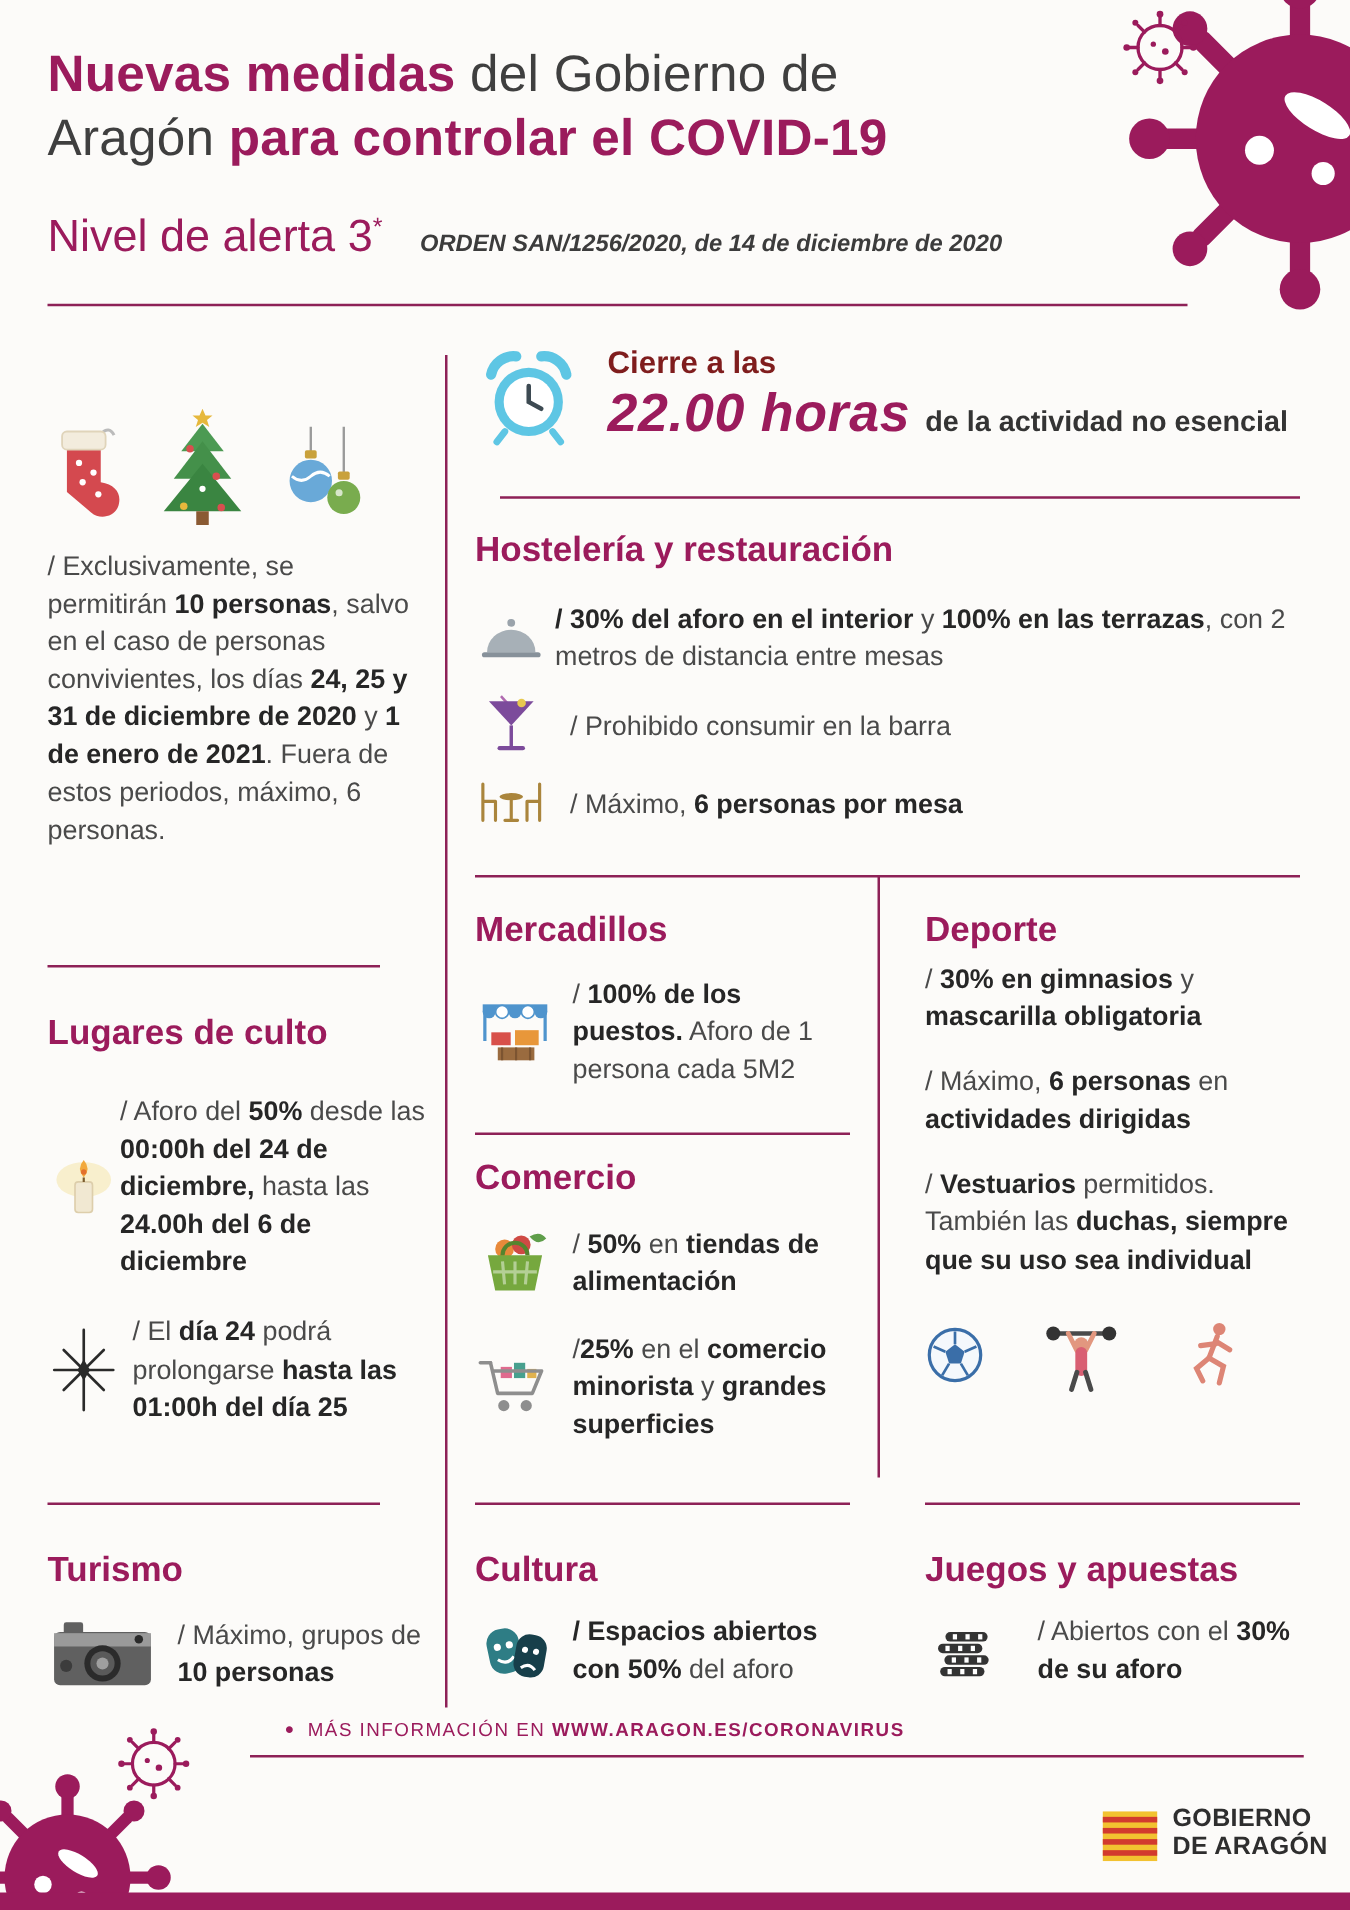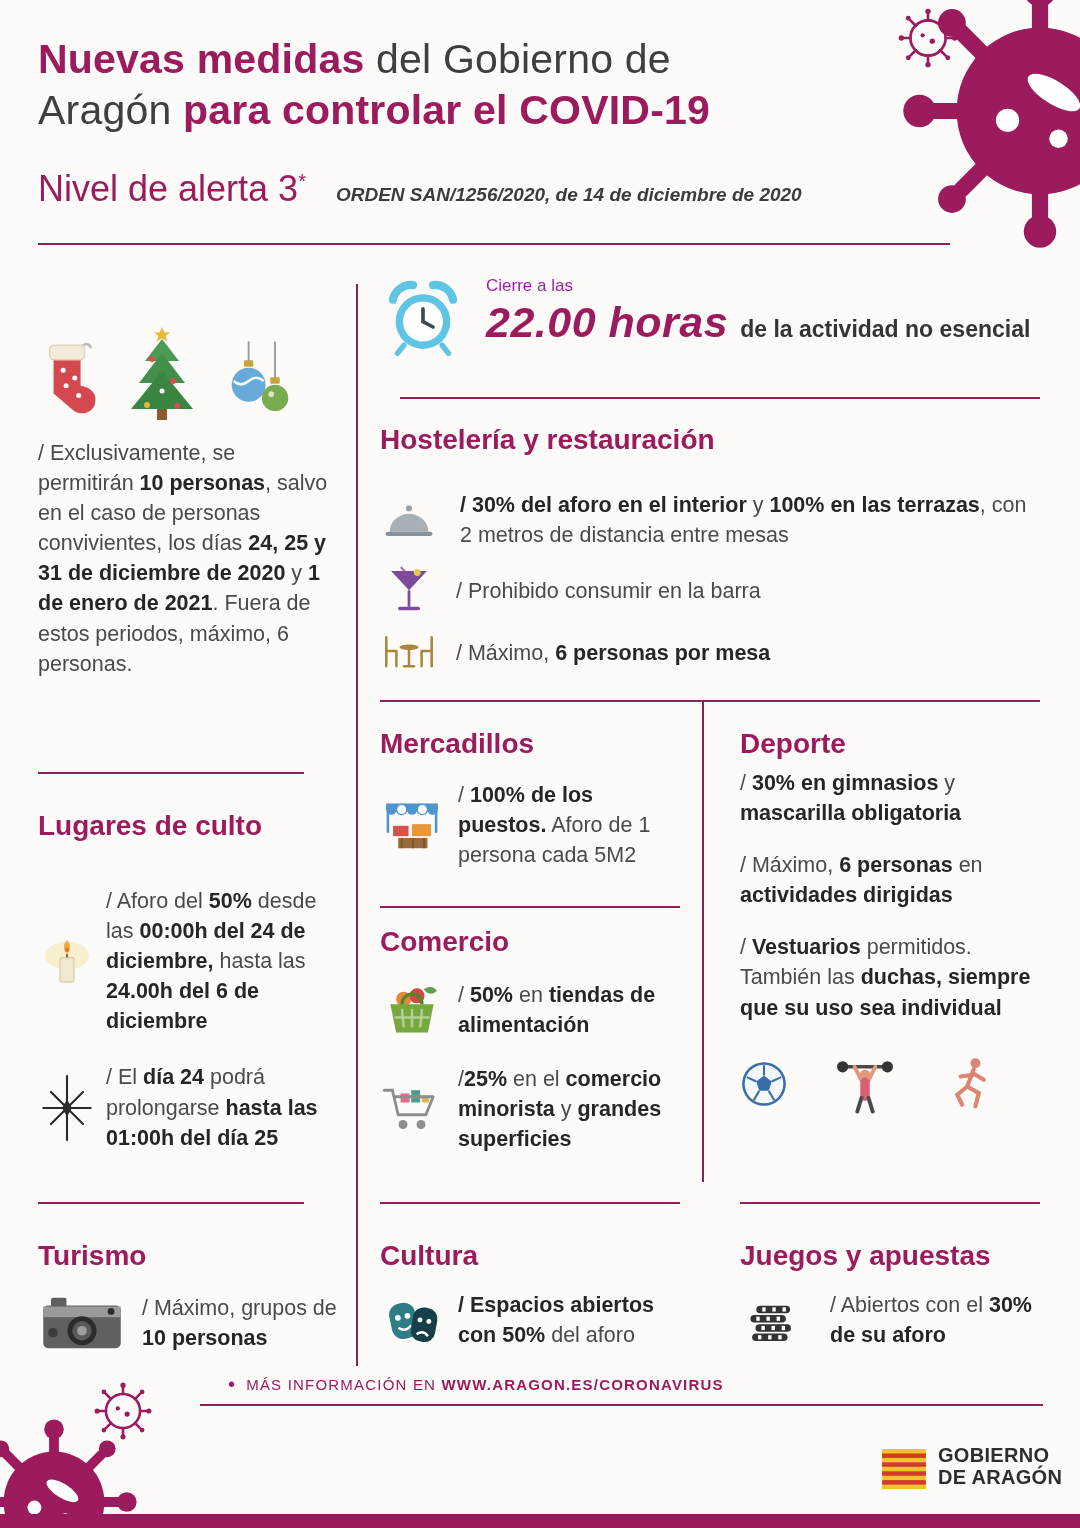--- a/index.html
+++ b/index.html
@@ -15,21 +15,21 @@
   .rich .b { color:var(--dark); }
   .c-accent { color:var(--accent) !important; }
   .nivel { font-size:36px; color:var(--accent); }
   .nivel sup { font-size:20px; }
   .order { font-size:19px; font-style:italic; font-weight:700; color:#3c3c3c; }
   .h2 { font-size:28px; font-weight:700; color:var(--accent); }
   .rich { font-size:21.5px; line-height:1.4; color:var(--text); }
   .item { display:flex; align-items:center; }
   .item .icon { flex:0 0 auto; display:flex; justify-content:center; }
   .item .rich { flex:1; }
-  .cierre-l1 { font-size:17px; font-weight:400; color:#a21caf; }
+  .cierre-l1 { font-size:25px; font-weight:700; color:#7f1d1d; }
   .cierre-time { font-size:43px; font-weight:700; color:var(--accent); letter-spacing:.5px;font-style:italic; }
   .cierre-rest { font-size:23px; font-weight:700; color:#343434; }
   .xmas-row { display:flex; align-items:flex-end; gap:24px; margin-top:16px; padding-left:2px; height:122px; }
   .footer-info { display:flex; align-items:center; gap:10px; font-size:15px; letter-spacing:1.2px; color:var(--accent); }
   .footer-info .b { color:var(--accent); }
   .footer-info .bullet { font-size:20px; line-height:1; }
   .logo-text { font-size:20px; font-weight:700; color:#2e2e2e; line-height:1.12; letter-spacing:.3px; }
   .bottom-bar { background:var(--accent); }
 </style>
 </head>
@@ -152,21 +152,21 @@
         <circle cx="48" cy="56" r="3" fill="#fff" opacity=".7"></circle>
       </svg>
     </div>
     <p class="rich" style="margin-top:16px"><span>/ Exclusivamente, se permitirán </span><span class="b">10 personas</span><span>, salvo en el caso de personas convivientes, los días </span><span class="b">24, 25 y 31 de diciembre de 2020</span><span> y </span><span class="b">1 de enero de 2021</span><span>. Fuera de estos periodos, máximo, 6 personas.</span></p>
   </section>
 
   <div class="abs hline" style="left:38px; top:772px; width:266px"></div>
 
   <section class="abs" style="left:38px; top:810px; width:302px">
     <h2 class="h2">Lugares de culto</h2>
-    <div class="item" style="margin-top:44px; gap:10px">
+    <div class="item" style="margin-top:32px; gap:0">
       <span class="icon" style="width:58px">
         <svg width="56" height="60" viewBox="0 0 64 64">
           <ellipse cx="32" cy="26" rx="25" ry="16" fill="#f8efcd"></ellipse>
           <rect x="24" y="28" width="16" height="28" rx="3" fill="#f1e8d2" stroke="#ddceab" stroke-width="1.5"></rect>
           <path d="M32 8q7 8 0 16q-7-8 0-16" fill="#f2a93c"></path>
           <circle cx="32" cy="19" r="2.5" fill="#e2702e"></circle>
           <line x1="32" y1="24" x2="32" y2="28" stroke="#7a5b2e" stroke-width="2"></line>
         </svg>
       </span>
       <p class="rich"><span>/ Aforo del </span><span class="b">50%</span><span> desde las </span><span class="b">00:00h del 24 de diciembre,</span><span> hasta las </span><span class="b">24.00h del 6 de diciembre</span></p>
@@ -229,21 +229,21 @@
           <span class="cierre-time">22.00 horas</span>
           <span class="cierre-rest">de la actividad no esencial</span>
         </div>
       </div>
     </div>
   </section>
   <div class="abs hline" style="left:400px; top:397px; width:640px"></div>
 
   <section class="abs" style="left:380px; top:424px; width:660px">
     <h2 class="h2">Hostelería y restauración</h2>
-    <div class="item" style="margin-top:34px; gap:22px">
+    <div class="item" style="margin-top:24px; gap:6px">
       <span class="icon" style="width:58px">
         <svg width="58" height="46" viewBox="0 0 84 66">
           <circle cx="42" cy="16" r="4.5" fill="#9aa3ab"></circle>
           <path d="M14 50a28 26 0 0 1 56 0z" fill="#a7b0b7"></path>
           <rect x="8" y="50" width="68" height="6" rx="3" fill="#87919a"></rect>
         </svg>
       </span>
       <p class="rich"><span class="b">/ 30% del aforo en el interior</span><span> y </span><span class="b">100% en las terrazas</span><span>, con 2 metros de distancia entre mesas</span></p>
     </div>
     <div class="item" style="margin-top:14px; gap:18px">

